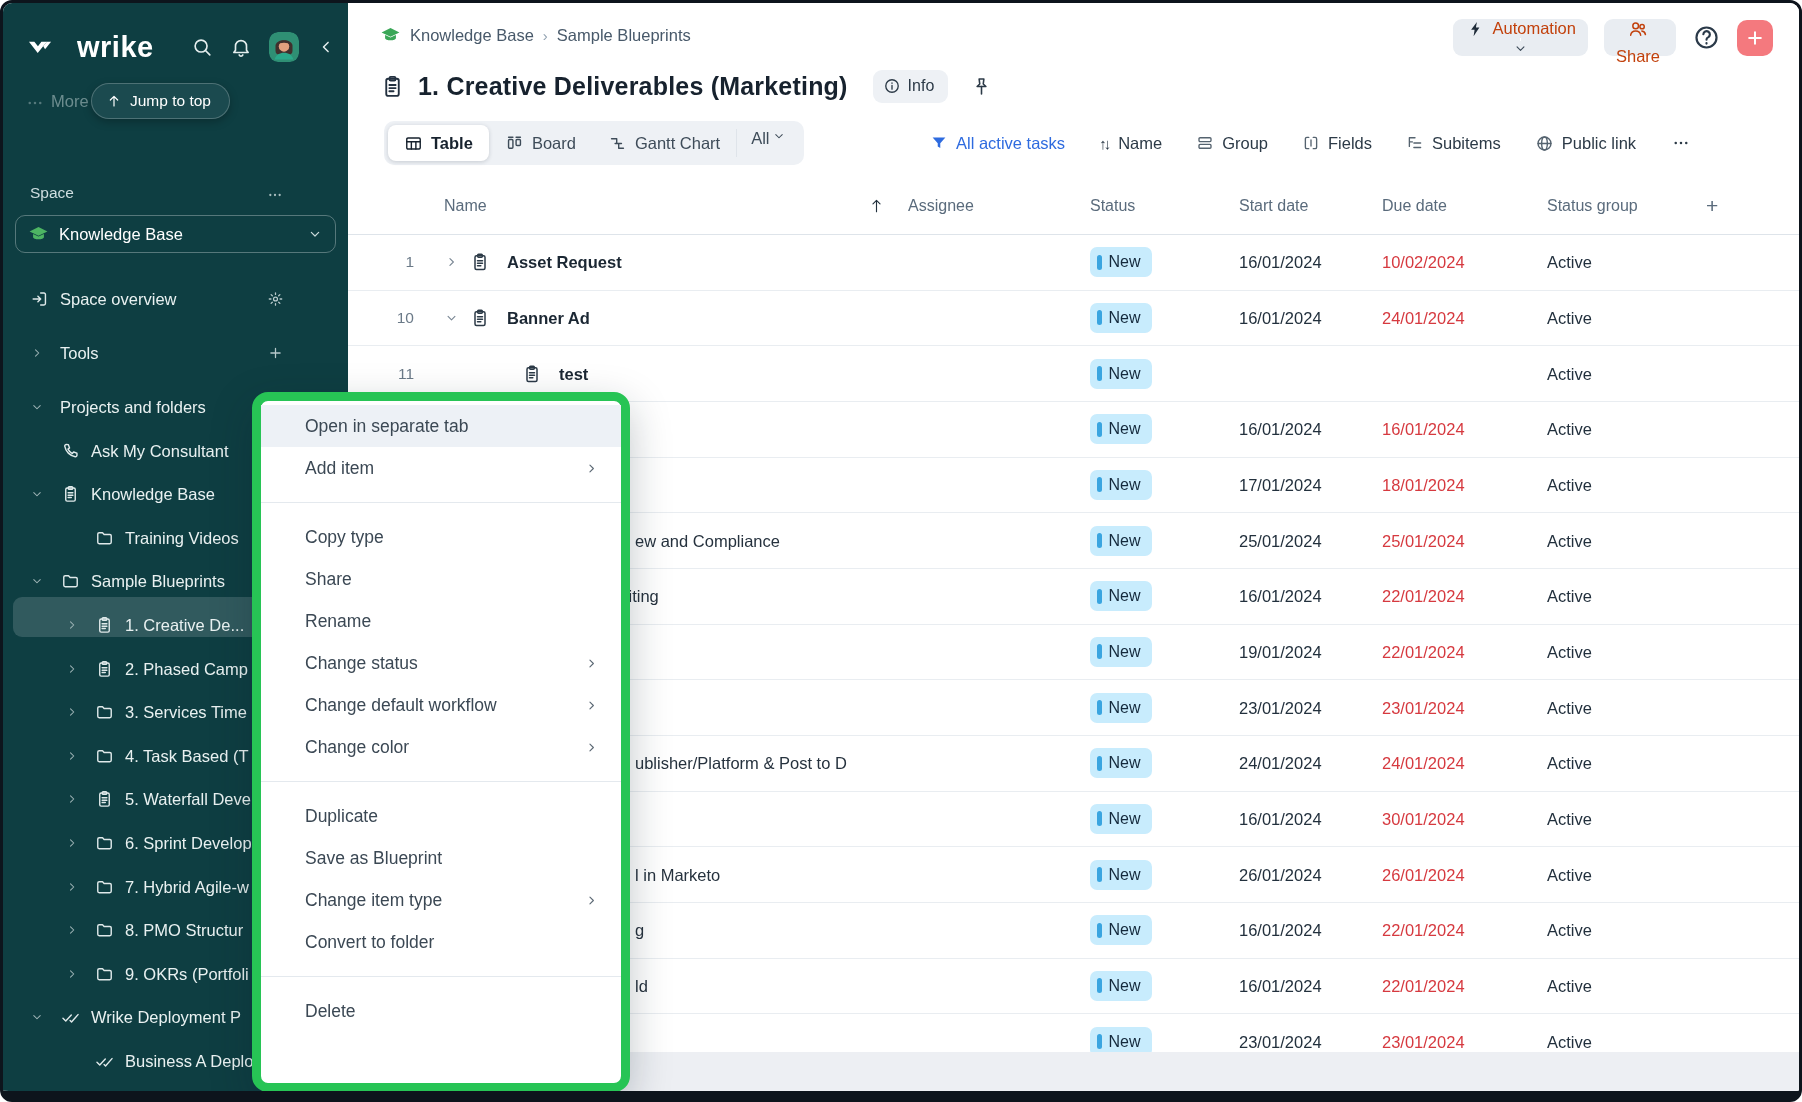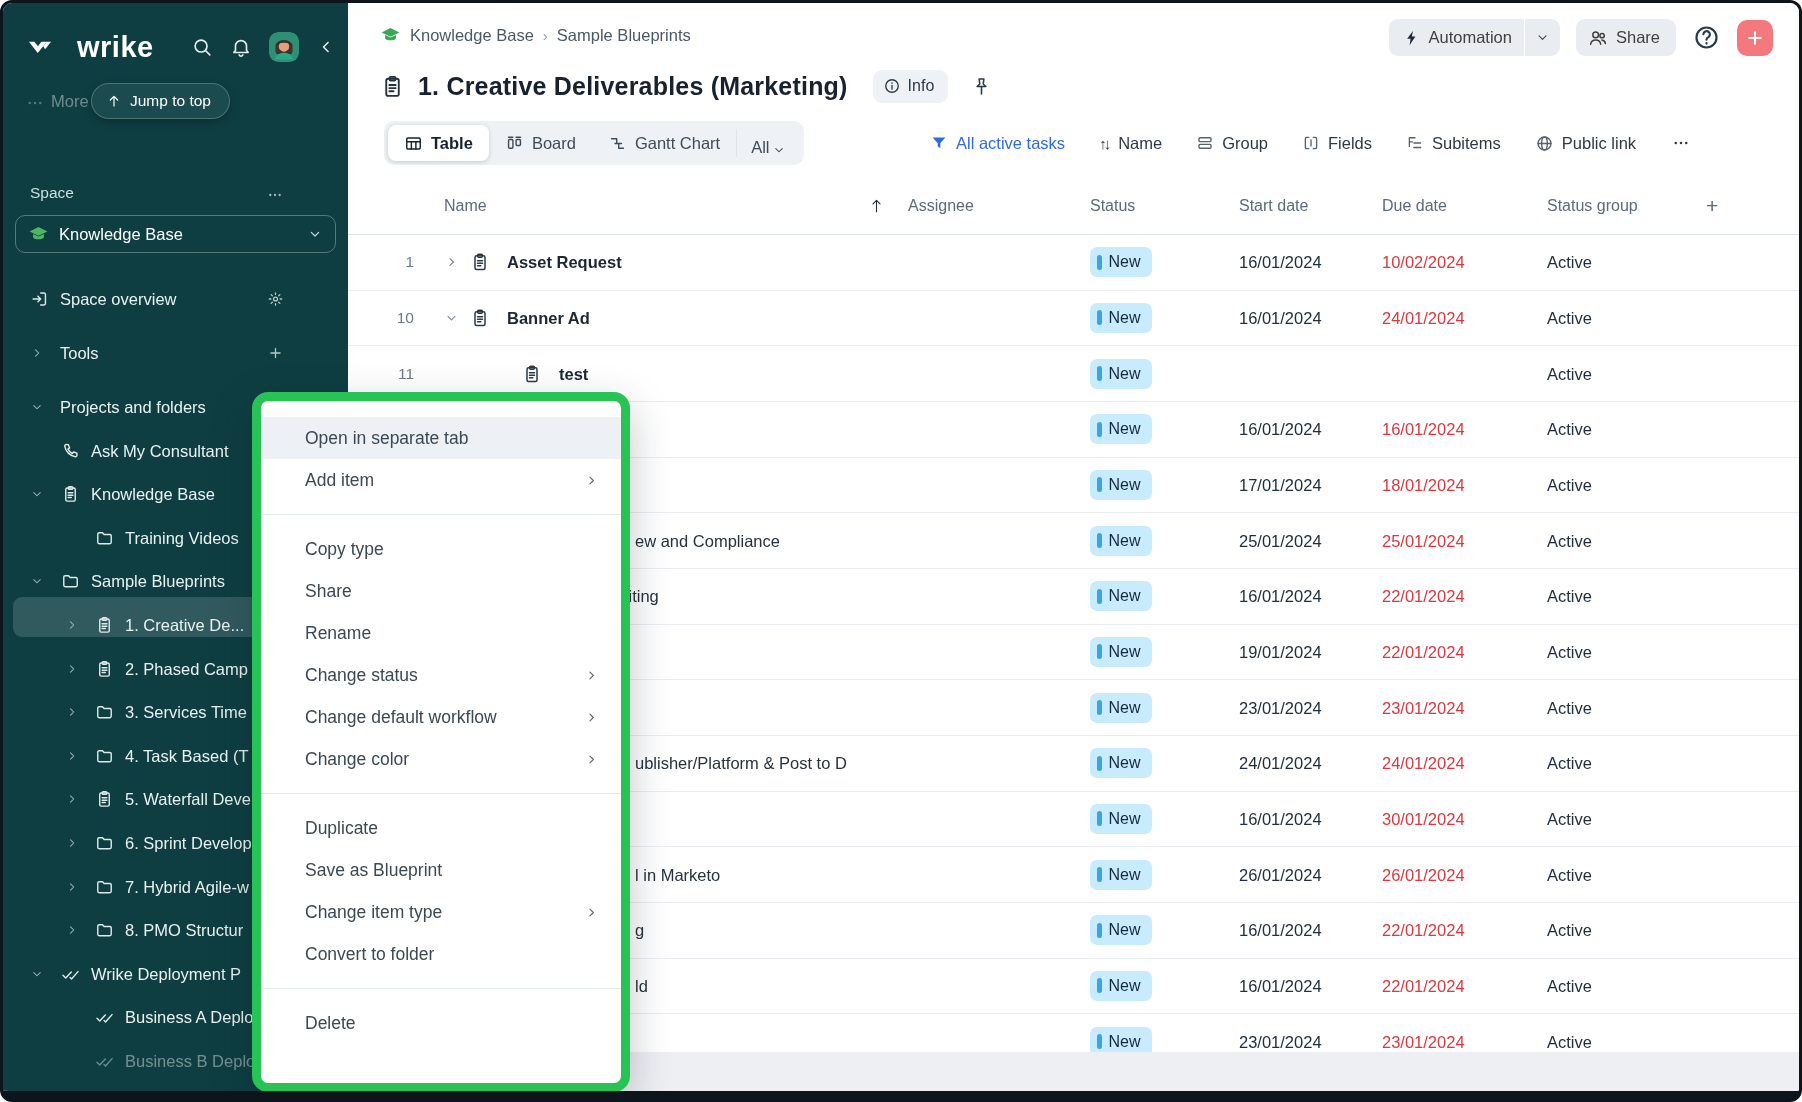--- a/index.html
+++ b/index.html
@@ -45,21 +45,21 @@
 
   
   .main { position:absolute; left:345px; top:0; right:0; bottom:0; background:#fff; }
   .topbar { position:absolute; left:0; right:0; top:14px; height:44px; }
   .breadcrumb { position:absolute; left:32px; top:8px; display:flex; align-items:center; gap:9px;
     font-size:16.5px; color:#48596a; }
   .breadcrumb .cap { color:#3aa757; }
   .breadcrumb .sep { color:#93a3b2; font-size:15px; }
   .top-actions { position:absolute; right:26px; top:2px; display:flex; align-items:center; gap:16px; }
   .pill { height:37px; background:#e9edf2; border-radius:9px; display:flex; align-items:center;
-    font-size:16.5px; color:#404040; cursor:pointer; }
+    font-size:16.5px; color:#c2410c; cursor:pointer;flex-direction:column; }
   .pill.automation { padding:0; }
   .pill.automation .seg1 { display:flex; align-items:center; gap:8px; padding:0 12px 0 14px; }
   .pill.automation .vsep { width:1px; height:37px; background:#fff; }
   .pill.automation .seg2 { padding:0 10px; color:#3c4a58; }
   .pill.share { padding:0 16px 0 12px; gap:8px; }
   .help-btn { color:#2b3a49; cursor:pointer; }
   .add-btn { width:36px; height:36px; border-radius:10px; background:#f4797e; color:#fff;
     display:flex; align-items:center; justify-content:center; cursor:pointer; }
   .title-row { position:absolute; left:32px; top:60px; height:46px; display:flex; align-items:center; gap:13px; }
   .title-row .t-ico { color:#233140; }
@@ -68,21 +68,21 @@
     display:flex; align-items:center; gap:7px; font-size:16px; color:#2c3a47; cursor:pointer; }
   .pin-ico { margin-left:10px; color:#2c3a47; cursor:pointer; }
 
   .toolbar { position:absolute; left:0; right:0; top:118px; height:46px; }
   .tabs { position:absolute; left:36px; top:0; height:44px; background:#eef1f5; border-radius:10px;
     display:flex; align-items:center; padding:4px; }
   .tab { display:flex; align-items:center; gap:8px; padding:0 16px; height:36px; font-size:16.5px;
     color:#3e4c59; cursor:pointer; white-space:nowrap; }
   .tab.active { background:#fff; border-radius:8px; box-shadow:0 1px 4px rgba(20,35,50,.18);
     color:#17222e; font-weight:bold; }
-  .tab-all { display:flex; align-items:flex-end; gap:2px; padding:0 14px; border-left:1px solid #dfe4ea;
+  .tab-all { display:flex; align-items:flex-start; gap:2px; padding:0 14px; border-left:1px solid #dfe4ea;
     height:28px; font-size:16.5px; color:#3e4c59; cursor:pointer; }
   .tb-right { position:absolute; left:582px; top:0; height:44px; display:flex; align-items:center; gap:34px; }
   .tb-item { display:flex; align-items:center; gap:8px; font-size:16.5px; color:#2c3a47; cursor:pointer; white-space:nowrap; }
   .tb-item .g { color:#55636f; }
   .tb-item.blue { color:#2e6bdf; }
   .tb-item .updn { font-size:15px; letter-spacing:-3px; color:#2c3a47; margin-right:2px; }
 
   
   .thead { position:absolute; left:0; right:0; top:174px; height:58px; border-bottom:1px solid #dee4ea;
     font-size:16px; color:#5a6b7c; }
@@ -101,21 +101,21 @@
   .badge .txt { font-size:16px; color:#14293c; }
   .c-start { left:891px; font-size:16.5px; color:#22303d; }
   .c-due { left:1034px; font-size:16.5px; color:#d6393f; }
   .c-group { left:1199px; font-size:16.5px; color:#22303d; }
   .bottom-strip { position:absolute; left:0; right:0; top:1049px; height:40px; background:#edeff3; }
 
   
   .ctx { position:absolute; left:249px; top:389px; width:378px; height:700px; z-index:50;
     border:9px solid #27c455; border-radius:16px; background:#fff;
     box-shadow:0 14px 40px rgba(15,30,45,.25); }
-  .ctx-inner { padding:16px 0;text-align:right; }
+  .ctx-inner { padding:4px 0;text-align:right; }
   .mi { position:relative; height:42px; display:flex; align-items:center; padding:0 26px 0 44px;
     font-size:17.5px; color:#3b4854; cursor:pointer; white-space:nowrap; }
   .mi.hl { background:#edf1f6; }
   .mi .sub { position:absolute; right:22px; color:#5b6874; }
   .mdiv { height:1px; background:#e4e9ee; margin:13px 0; }
 </style>
 </head>
 <body>
 
 <div class="frame">
@@ -391,20 +391,33 @@
             <svg class="ic" width="14" height="14" viewBox="0 0 24 24">
               <path d="M9.5 6.5l5.5 5.5-5.5 5.5"></path>
             </svg>
           </span>
           <span class="iico" style="left:92px">
             <svg class="ic" width="19" height="19" viewBox="0 0 24 24">
               <path d="M3.5 7.3v10.2a1.8 1.8 0 0 0 1.8 1.8h13.4a1.8 1.8 0 0 0 1.8-1.8V9.3a1.8 1.8 0 0 0-1.8-1.8h-7.2l-2-2.2H5.3a1.8 1.8 0 0 0-1.8 1.8z"></path>
             </svg>
           </span>
           <span class="lbl" style="left:122px">8. PMO Structur</span>
+        </div>
+        <div class="sb-item">
+          <span class="chev" style="left:62px">
+            <svg class="ic" width="14" height="14" viewBox="0 0 24 24">
+              <path d="M9.5 6.5l5.5 5.5-5.5 5.5"></path>
+            </svg>
+          </span>
+          <span class="iico" style="left:92px">
+            <svg class="ic" width="19" height="19" viewBox="0 0 24 24">
+              <path d="M3.5 7.3v10.2a1.8 1.8 0 0 0 1.8 1.8h13.4a1.8 1.8 0 0 0 1.8-1.8V9.3a1.8 1.8 0 0 0-1.8-1.8h-7.2l-2-2.2H5.3a1.8 1.8 0 0 0-1.8 1.8z"></path>
+            </svg>
+          </span>
+          <span class="lbl" style="left:122px">9. OKRs (Portfoli</span>
         </div>
         <div class="sb-item">
           <span class="chev" style="left:27px">
             <svg class="ic" width="14" height="14" viewBox="0 0 24 24">
               <path d="M6.5 9.5l5.5 5.5 5.5-5.5"></path>
             </svg>
           </span>
           <span class="iico" style="left:58px">
             <svg class="ic" width="19" height="19" viewBox="0 0 24 24">
               <path d="M2.5 13.5l3.5 3.5L13 9.5"></path>

